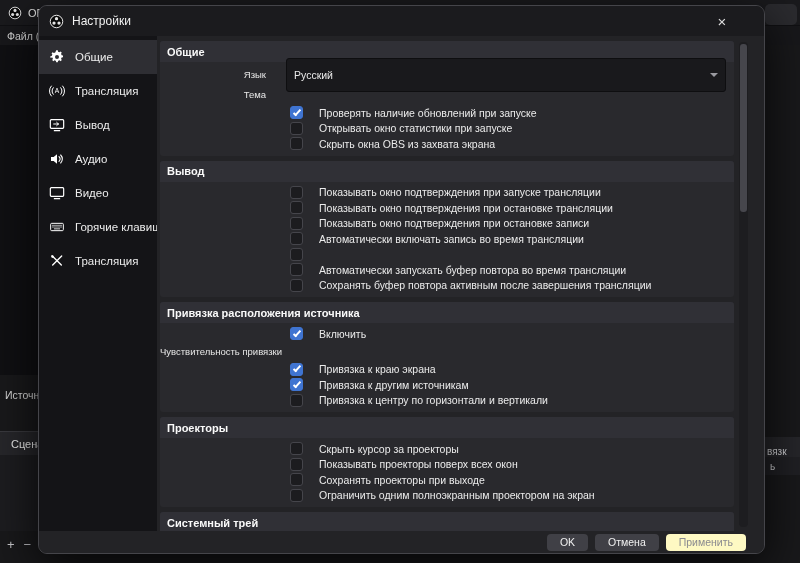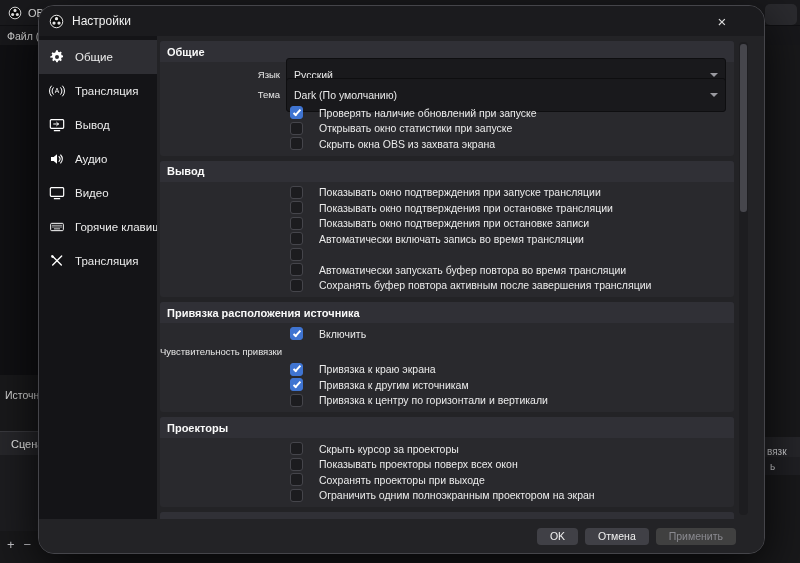--- a/index.html
+++ b/index.html
@@ -13,54 +13,54 @@
   .bg-preview{position:absolute;top:45px;left:0;width:38px;height:330px;background:#101013}
   .bg-sources-label{position:absolute;top:389px;left:5px;color:#dcdcdc;font-size:10.5px;white-space:nowrap}
   .bg-scene-row{position:absolute;top:431px;left:0;width:38px;height:24px;background:#27272b;border-top:1px solid #3a3a3f;color:#f0f0f0;font-size:11px;display:flex;align-items:center;padding-left:11px;overflow:hidden;white-space:nowrap}
   .bg-list{position:absolute;top:455px;left:0;width:38px;height:76px;background:#1d1d20}
   .bg-toolbar{position:absolute;top:533px;left:0;width:38px;height:22px;display:flex;align-items:center;gap:9px;padding-left:7px;color:#c9c9cd;font-size:13px}
   .bg-right-btn{position:absolute;top:4px;right:3px;width:32px;height:21px;background:#2b2b2f;border-radius:5px}
   .bg-right-row1{position:absolute;top:437px;right:0;width:35px;height:20px;background:#26262a;color:#d5d5d8;font-size:10px;display:flex;align-items:flex-end;padding-left:2px}
   .bg-right-row2{position:absolute;top:457px;right:0;width:35px;height:18px;background:#202024;color:#d5d5d8;font-size:10px;display:flex;align-items:center;padding-left:5px}
 
   
-  .dialog{position:absolute;left:38px;top:5px;width:727px;height:549px;background:#232326;border:1px solid #45454a;border-radius:16px;box-shadow:0 14px 50px rgba(0,0,0,.8);overflow:hidden;display:flex;flex-direction:column}
+  .dialog{position:absolute;left:38px;top:5px;width:727px;height:549px;background:#232326;border:1px solid #45454a;border-radius:9px;box-shadow:0 14px 50px rgba(0,0,0,.8);overflow:hidden;display:flex;flex-direction:column}
   .dlg-titlebar{flex:none;height:30px;background:#1b1b1e;display:flex;align-items:center;gap:8px;padding-left:10px;color:#f2f2f2;font-size:12px}
   .close-btn{margin-left:auto;width:84px;height:100%;display:flex;align-items:center;justify-content:center;color:#dedede;font-size:15px}
   .dlg-body{flex:1;display:flex;min-height:0}
   .sidebar{width:118px;flex:none;background:#141417;padding-top:4px}
   .side-item{height:34px;display:flex;align-items:center;gap:9px;padding-left:9px;font-size:11.5px;color:#ececec;white-space:nowrap;overflow:hidden}
   .side-item.selected{background:#2e2e33}
   .side-icon{width:18px;height:18px;flex:none;display:flex;align-items:center;justify-content:center}
   .content{flex:1;position:relative;background:#232326;padding:5px 30px 0 3px;overflow:hidden}
 
   .section{background:#29292d;border-radius:3px;margin-bottom:5px;overflow:hidden}
   .section-header{height:21px;background:#303036;display:flex;align-items:center;padding:0 7px;font-size:11px;font-weight:700;color:#fafafa}
   .section-body{padding:3px 0 4px}
   .form-row{display:flex;align-items:center;height:19px;margin-bottom:1px}
-  .form-label{width:126px;flex:none;text-align:right;padding-right:6px;font-size:9.5px;color:#e8e8e8;white-space:nowrap;overflow:hidden}
+  .form-label{width:126px;flex:none;text-align:right;padding-right:20px;font-size:9.5px;color:#e8e8e8;white-space:nowrap;overflow:hidden}
   .control{flex:1;height:19px;margin-right:8px;background:#19191c;border:1px solid #0e0e10;border-radius:3px;display:flex;align-items:center;padding:16px 7px;font-size:10.5px;color:#eaeaea}
   .combo-arrow{margin-left:auto;width:0;height:0;border-left:4px solid transparent;border-right:4px solid transparent;border-top:4px solid #9a9aa0}
   .spin-arrows{margin-left:auto;display:flex;flex-direction:column;gap:3px;align-items:center}
   .tri-up{width:0;height:0;border-left:3.5px solid transparent;border-right:3.5px solid transparent;border-bottom:4px solid #9a9aa0}
   .tri-down{width:0;height:0;border-left:3.5px solid transparent;border-right:3.5px solid transparent;border-top:4px solid #9a9aa0}
 
   .check-row{display:flex;align-items:center;gap:16px;height:15.5px;margin-left:130px}
   .checkbox{width:13px;height:13px;flex:none;border-radius:3px;background:#1c1c1f;border:1px solid #45454b;display:flex;align-items:center;justify-content:center}
   .checkbox.checked{background:var(--accent,#3f74d1);border-color:var(--accent,#3f74d1)}
   .tick{display:none;width:4px;height:8px;border-right:2px solid #fff;border-bottom:2px solid #fff;transform:rotate(42deg);margin-top:-2px}
   .checkbox.checked .tick{display:block}
   .check-label{font-size:10.5px;color:#ebebeb;white-space:nowrap}
 
   .v-scrollbar{position:absolute;top:6px;bottom:4px;right:16px;width:9px;background:#1d1d20;border-radius:4px}
   .v-thumb{position:absolute;top:2px;left:1px;width:7px;height:168px;background:#46464c;border-radius:3px}
 
-  .dlg-footer{flex:none;height:34px;display:flex;align-items:center;justify-content:flex-end;gap:7px;padding-right:28px;background:#232326}
+  .dlg-footer{flex:none;height:22px;display:flex;align-items:center;justify-content:flex-end;gap:7px;padding-right:18px;background:#232326}
   .btn{height:17px;padding:0 13px;display:flex;align-items:center;justify-content:center;background:#404046;border-radius:4px;font-size:10.5px;color:#f1f1f1;white-space:nowrap}
-  .btn.disabled{background:#404040;color:#8a8a90}
+  .btn.disabled{background:#fef9c3;color:#8a8a90}
 </style>
 </head>
 <body>
 
 <div class="screen">
 
   <div class="bg-titlebar">
     <span class="side-icon" style="width:14px;height:14px">
       <svg viewBox="0 0 24 24" width="14" height="14">
           <circle cx="12" cy="12" r="10" fill="#0a0a0a" stroke="#e8e8e8" stroke-width="1.6"></circle>
@@ -184,24 +184,20 @@
           <div class="section-body">
             <div class="form-row">
               <span class="form-label">Язык</span>
               <div class="control">
                 <span>Русский</span>
                 <span class="combo-arrow"></span>
               </div>
             </div>
             <div class="form-row">
               <span class="form-label">Тема</span>
-              <div class="control">
-                <span>Dark (По умолчанию)</span>
-                <span class="combo-arrow"></span>
-              </div>
             </div>
             <div class="check-row">
               <span class="checkbox checked">
                   <span class="tick"></span>
                 </span>
               <span class="check-label">Проверять наличие обновлений при запуске</span>
             </div>
             <div class="check-row">
               <span class="checkbox"></span>
               <span class="check-label">Открывать окно статистики при запуске</span>

